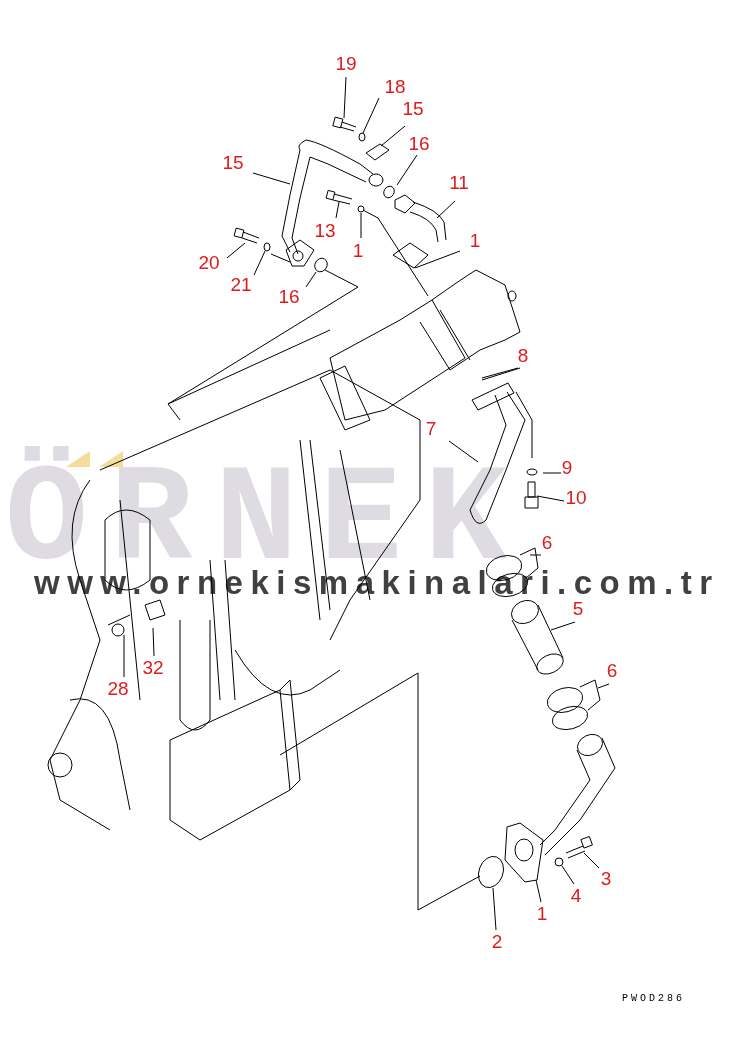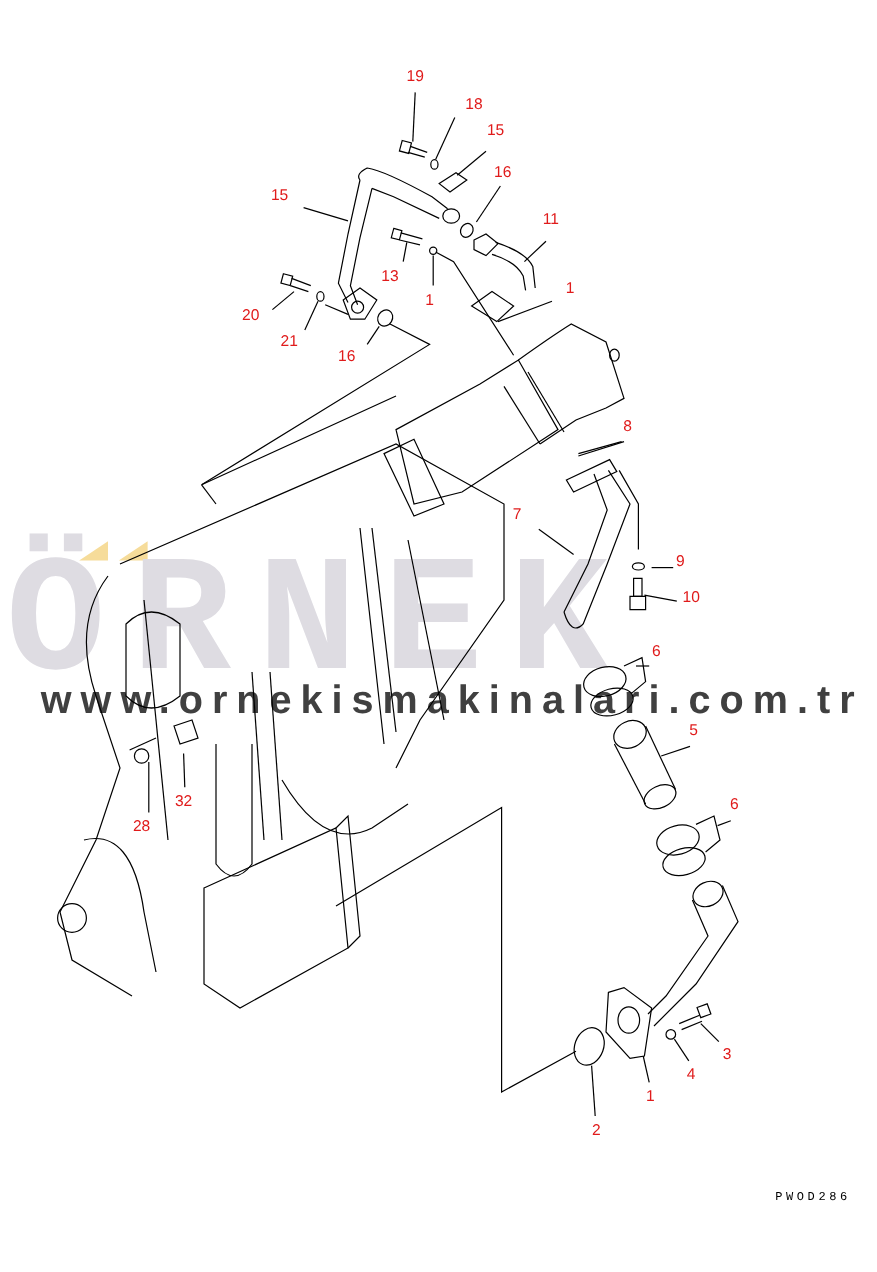--- a/index.html
+++ b/index.html
@@ -3,24 +3,24 @@
 <meta charset="utf-8">
 <style>
   html, body { margin:0; padding:0; background:#ffffff; }
   body { width:731px; height:1060px; position:relative; overflow:hidden;
          font-family:"Liberation Sans", sans-serif; }
   #diagram { position:absolute; left:0; top:0; width:731px; height:1060px; }
   .wm-logo { position:absolute; left:5px; top:452px; font-family:Liberation Mono, monospace;
              font-weight:bold; font-size:138px; letter-spacing:22px; color:#dedce2; line-height:1; }
   .wm-url { position:absolute; left:34px; top:566px; font-family:"Liberation Sans", sans-serif;
             font-weight:bold; font-size:33px; letter-spacing:7.5px; color:#404040; line-height:1; }
-  .callout { position:absolute; color:#e01b1b; font-size:13px; line-height:1; transform:translate(-50%,-50%);
+  .callout { position:absolute; color:#e01b1b; font-size:19px; line-height:1; transform:translate(-50%,-50%);
              font-family:"Liberation Sans", sans-serif; white-space:nowrap; }
   .drawing-code { position:absolute; left:622px; top:993px; font-family:"Liberation Mono", monospace;
-                  font-size:10px; letter-spacing:3px; color:#000;margin-left:24px; }
+                  font-size:10px; letter-spacing:3px; color:#000; }
   svg.lines { position:absolute; left:0; top:0; }
   svg.lines * { vector-effect:non-scaling-stroke; }
 </style>
 </head>
 <body>
 
 <div id="diagram">
 
   <svg class="lines" width="731" height="1060">
     <polygon points="66,467 90,451 90,467" fill="#f6dc9a"></polygon>

